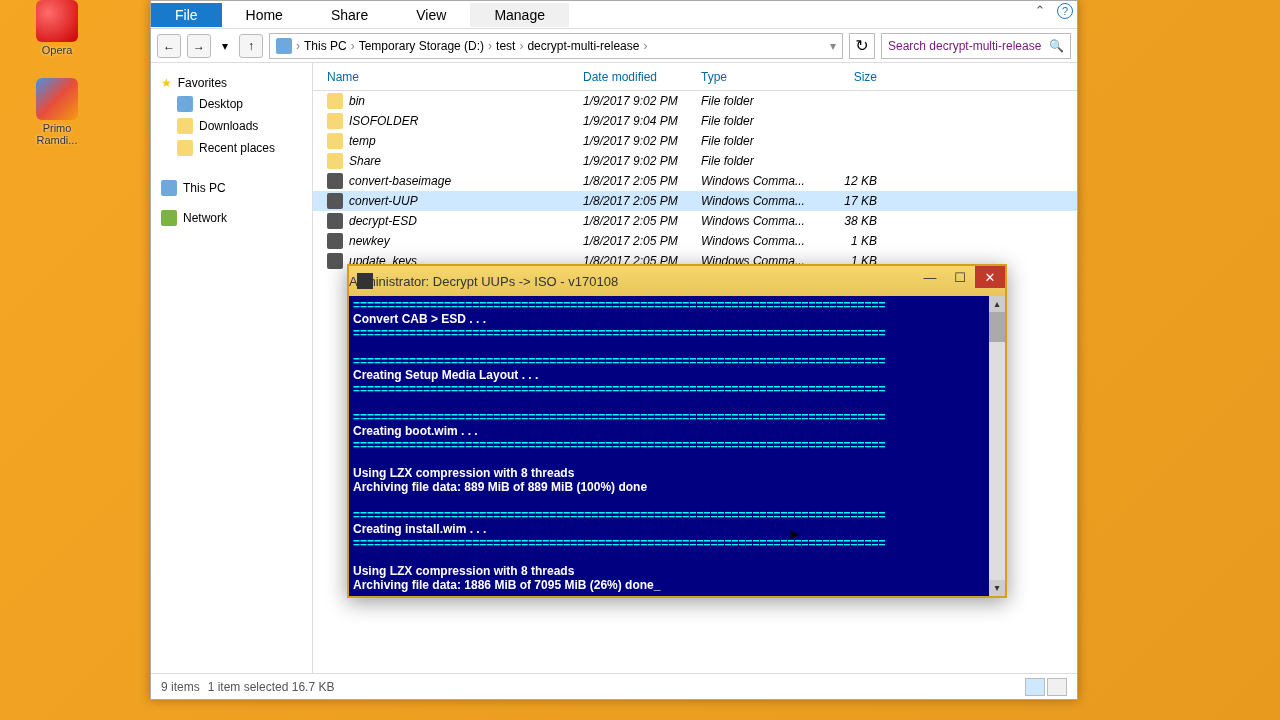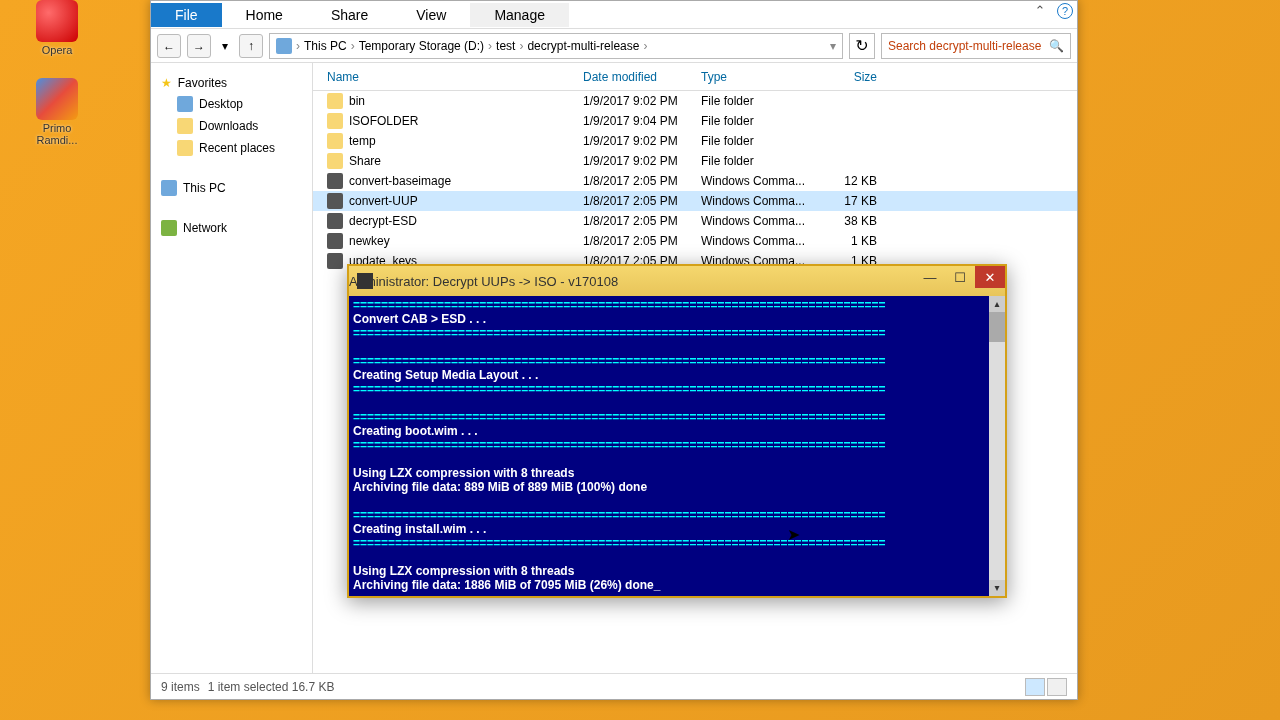--- a/index.html
+++ b/index.html
@@ -20,40 +20,40 @@
 .ribbon-tab.manage { background: #f0f0f0; }
 .window-sys { position: absolute; right: 4px; top: 2px; display: flex; gap: 8px; font-size: 13px; }
 .sys-btn { width: 18px; text-align: center; cursor: pointer; color: #555; }
 .help-btn { color: #1979ca; border: 1px solid #1979ca; border-radius: 50%; width: 16px; height: 16px; font-size: 11px; line-height: 14px; }
 
 .nav-bar { display: flex; align-items: center; height: 34px; padding: 0 6px; gap: 6px; border-bottom: 1px solid #ddd; }
 .nav-btn { width: 24px; height: 24px; border: 1px solid #bbb; border-radius: 3px; display: flex; align-items: center; justify-content: center; font-size: 12px; cursor: pointer; background: #f5f5f5; }
 .breadcrumb { flex: 1; display: flex; align-items: center; border: 1px solid #bbb; height: 26px; padding: 0 6px; font-size: 12px; gap: 4px; }
 .breadcrumb .sep { color: #888; }
 .refresh-btn { width: 26px; height: 26px; border: 1px solid #bbb; display: flex; align-items: center; justify-content: center; cursor: pointer; }
-.search-box { width: 190px; height: 26px; border: 1px solid #bbb; padding: 0 6px; font-size: 12px; color: #c2410c; display: flex; align-items: center; justify-content: space-between; text-align: center; }
+.search-box { width: 190px; height: 26px; border: 1px solid #bbb; padding: 0 6px; font-size: 12px; color: #701a75; display: flex; align-items: center; justify-content: space-between; text-align: center; }
 
 .explorer-body { flex: 1; display: flex; overflow: hidden; }
 .nav-pane { width: 162px; border-right: 1px solid #ddd; padding: 6px 0; font-size: 12px; background: #fff; }
 .nav-group { padding: 4px 0; }
 .nav-item { display: flex; align-items: center; gap: 6px; padding: 3px 10px; cursor: pointer; }
 .nav-item.sub { padding-left: 26px; }
 .nav-ico { width: 16px; height: 16px; display: inline-block; }
 .star { color: #f5c518; }
 .folder-ico { background: #f8d775; border-radius: 2px; }
 .pc-ico { background: #6fa8dc; border-radius: 2px; }
 .net-ico { background: #7cb342; border-radius: 2px; }
 
 .file-list { flex: 1; display: flex; flex-direction: column; }
 .col-headers { display: flex; border-bottom: 1px solid #ddd; font-size: 12px; color: #0369a1; height: 28px; align-items: center; padding-left: 14px; }
 .col-name { width: 256px; }
 .col-date { width: 118px; }
 .col-type { width: 116px; }
 .col-size { width: 70px; text-align: right; padding-right: 10px; }
-.file-rows { font-size: 12px; }
+.file-rows { font-size: 12px; font-style: italic; }
 .file-row { display: flex; align-items: center; height: 20px; padding-left: 14px; cursor: pointer; }
 .file-row.selected { background: #cde8ff; }
 .file-row .ico { width: 16px; height: 16px; margin-right: 6px; background: #f8d775; border-radius: 2px; display: inline-block; }
 .file-row .ico.cmd { background: #555; }
 .file-row .col-name { display: flex; align-items: center; }
 
 .status-bar { height: 26px; border-top: 1px solid #ddd; display: flex; align-items: center; padding: 0 10px; font-size: 12px; color: #555; justify-content: space-between; }
 .status-left { display: flex; gap: 8px; }
 .view-btns { display: flex; gap: 2px; }
 .view-btn { width: 20px; height: 18px; border: 1px solid #bbb; background: #f0f0f0; cursor: pointer; }
@@ -145,21 +145,21 @@
             <span class="nav-ico folder-ico"></span>
             <span>Recent places</span>
           </div>
       </div>
       <div class="nav-group" style="margin-top:10px;">
         <div class="nav-item">
             <span class="nav-ico pc-ico"></span>
             <span>This PC</span>
           </div>
       </div>
-      <div class="nav-group" style="margin-top:10px;">
+      <div class="nav-group" style="">
         <div class="nav-item">
             <span class="nav-ico net-ico"></span>
             <span>Network</span>
           </div>
       </div>
     </div>
 
     <div class="file-list">
       <div class="col-headers">
         <div class="col-name">Name</div>

